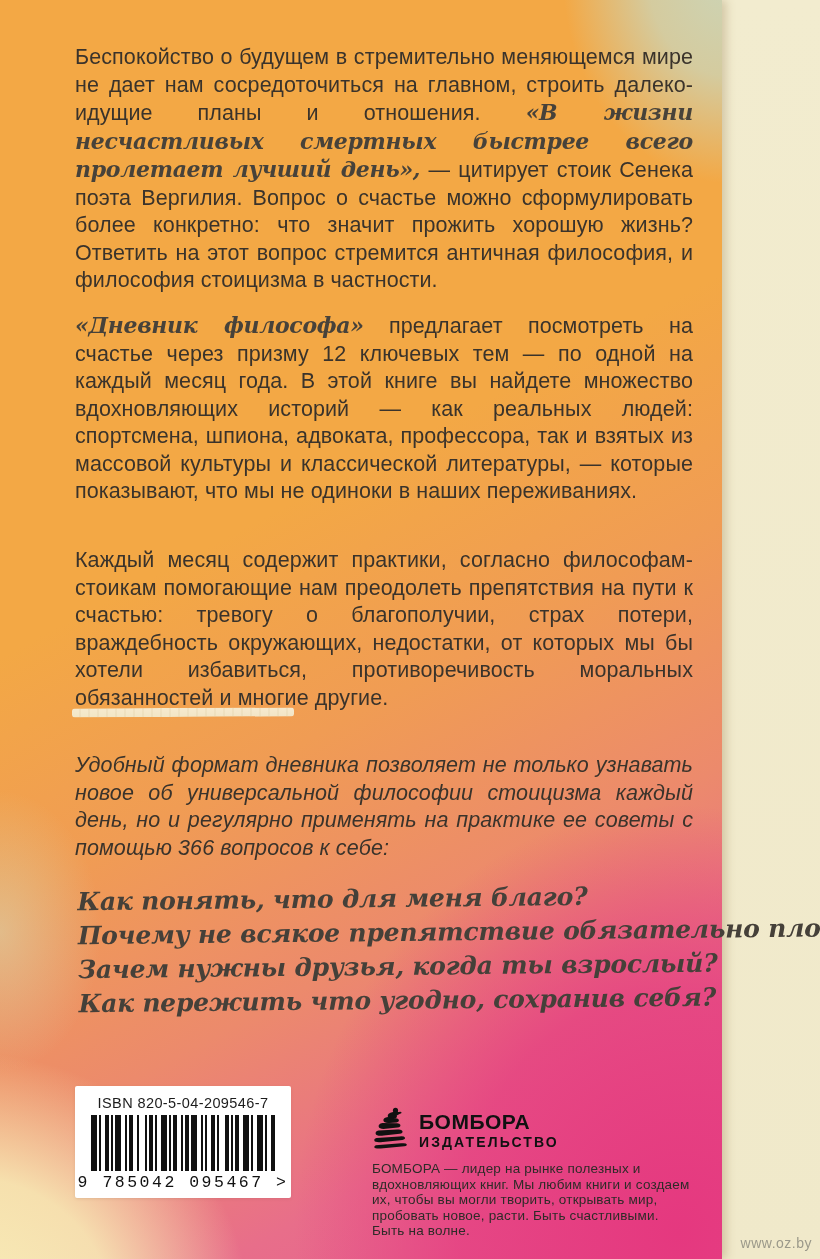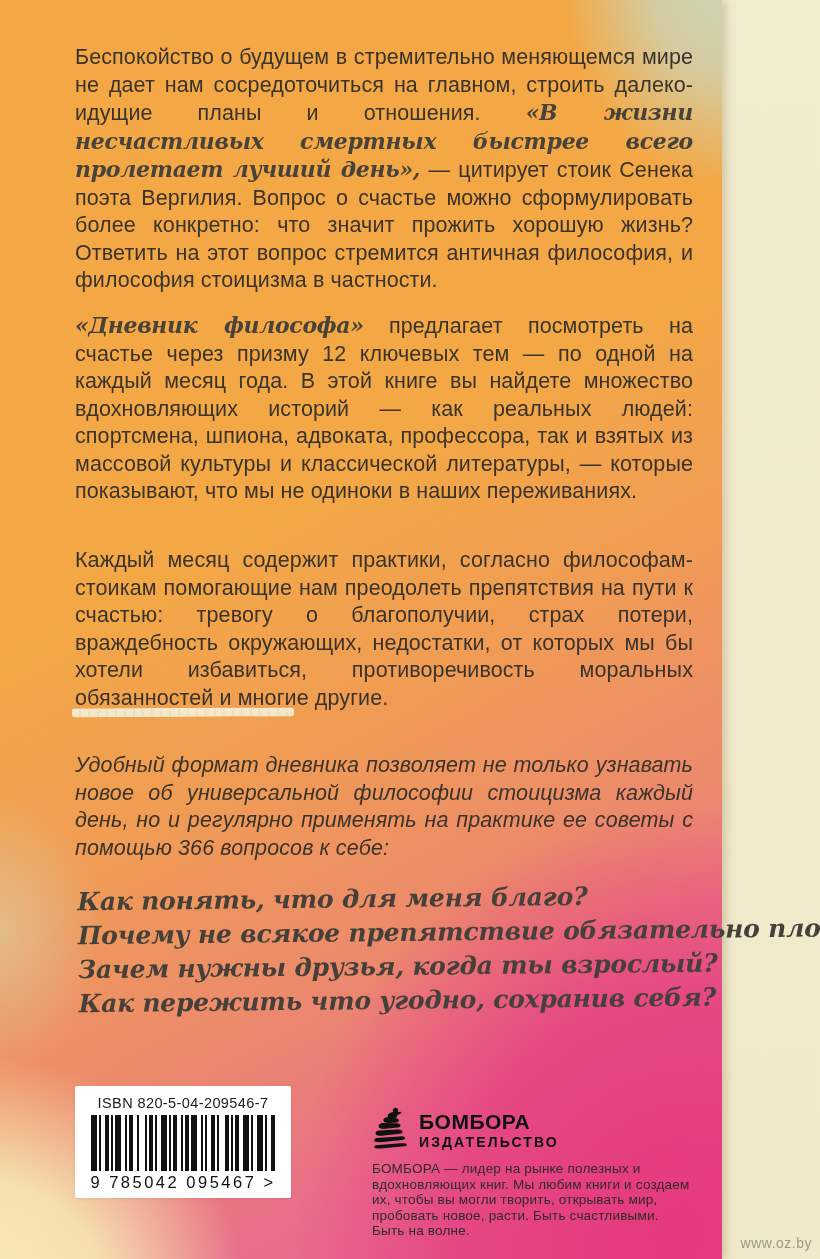--- a/index.html
+++ b/index.html
@@ -62,21 +62,21 @@
     box-shadow:0 1px 3px rgba(120,80,60,.15);
   }
   .isbn{font-size:14.5px;color:#1c1c1c;margin-top:9px;letter-spacing:.4px;}
   .bars{
     margin-top:4px;height:56px;width:188px;
     display:flex;align-items:stretch;justify-content:center;
   }
   .bars span.b{background:#111;}
   .bars span.g{background:transparent;}
   .digits{
-    font-family:Liberation Sans, sans-serif;font-size:16.5px;color:#111;
+    font-family:Liberation Mono, monospace;font-size:16.5px;color:#111;
     letter-spacing:2.5px;margin-top:2px;white-space:nowrap;
   }
   
   .publisher{position:absolute;left:372px;top:1088px;width:322px;color:#242220;}
   .pub-head{display:flex;align-items:flex-start;margin-top:19px;}
   .pub-logo{width:40px;height:44px;flex:0 0 auto;}
   .pub-names{margin-left:7px;padding-top:4px;}
   .pub-name{font-weight:bold;font-size:21px;letter-spacing:.5px;line-height:22px;color:#111;}
   .pub-sub{font-weight:bold;font-size:14px;letter-spacing:2.1px;color:#111;margin-top:1px;}
   .pub-desc{

